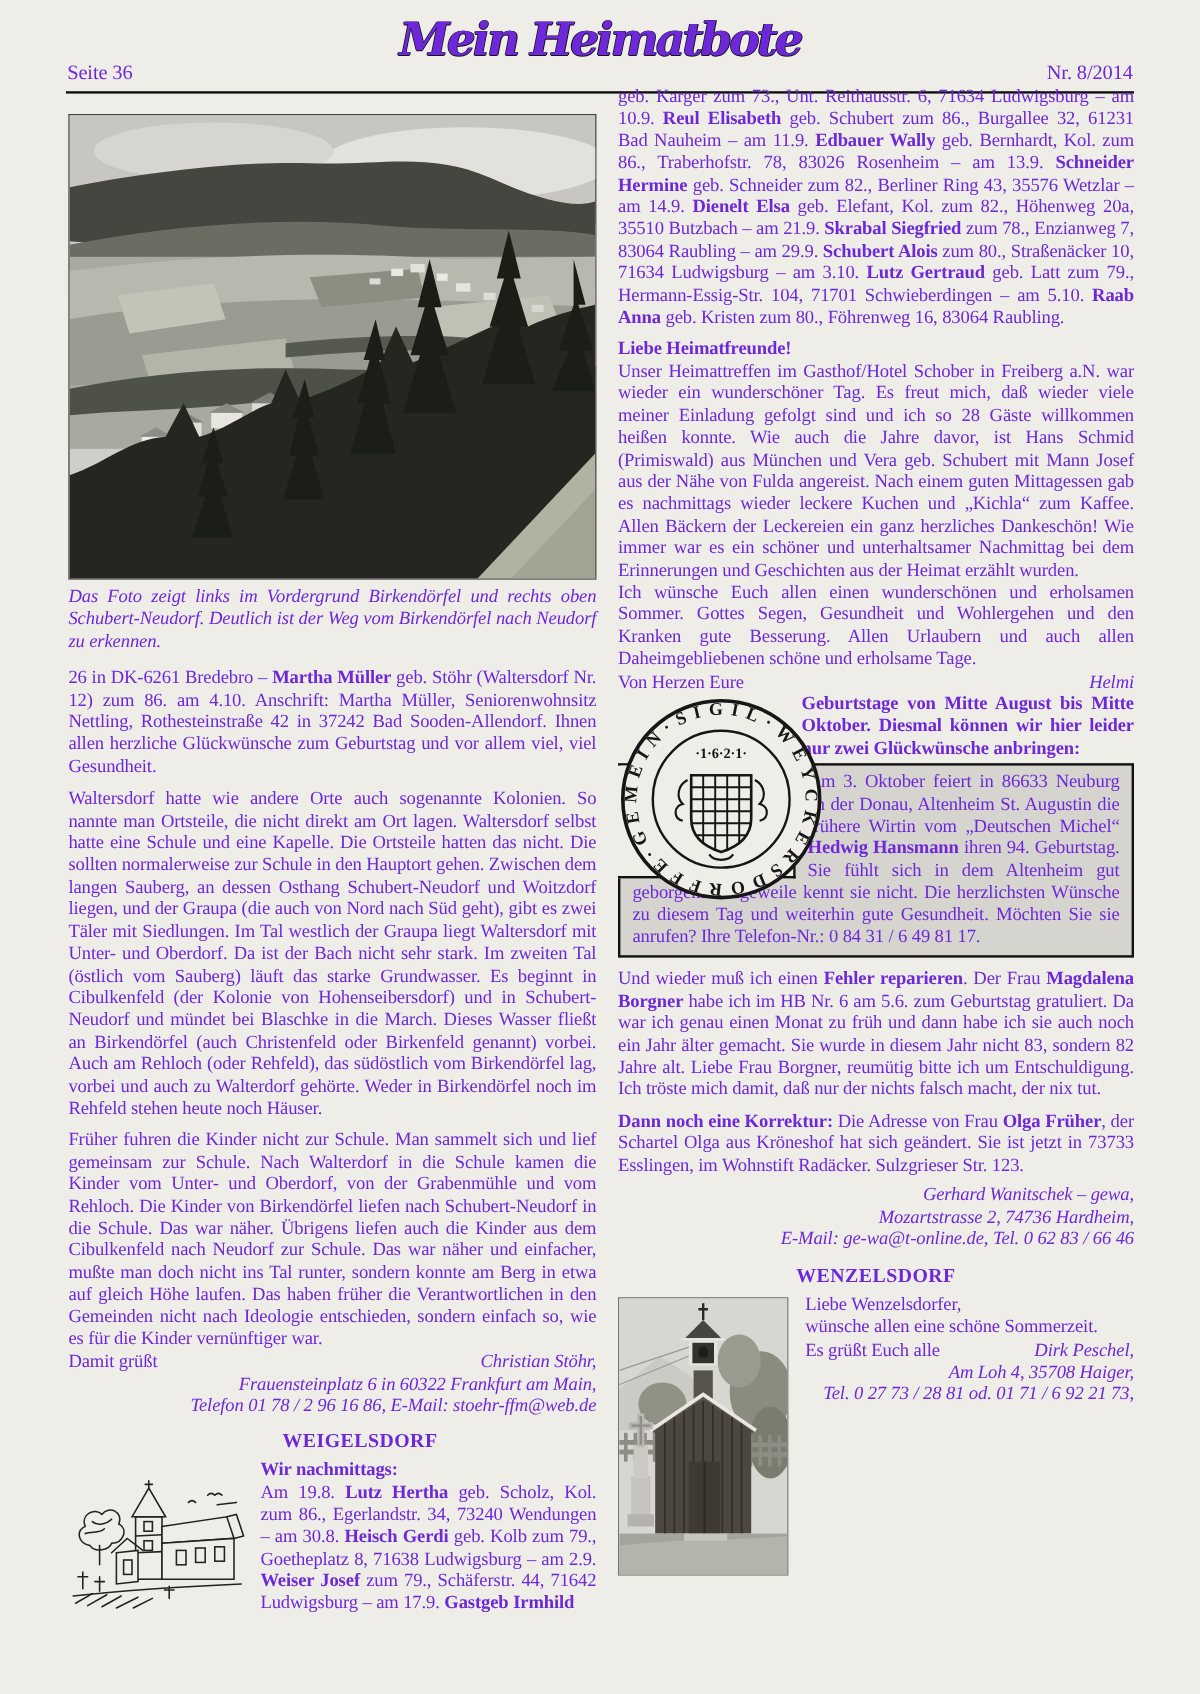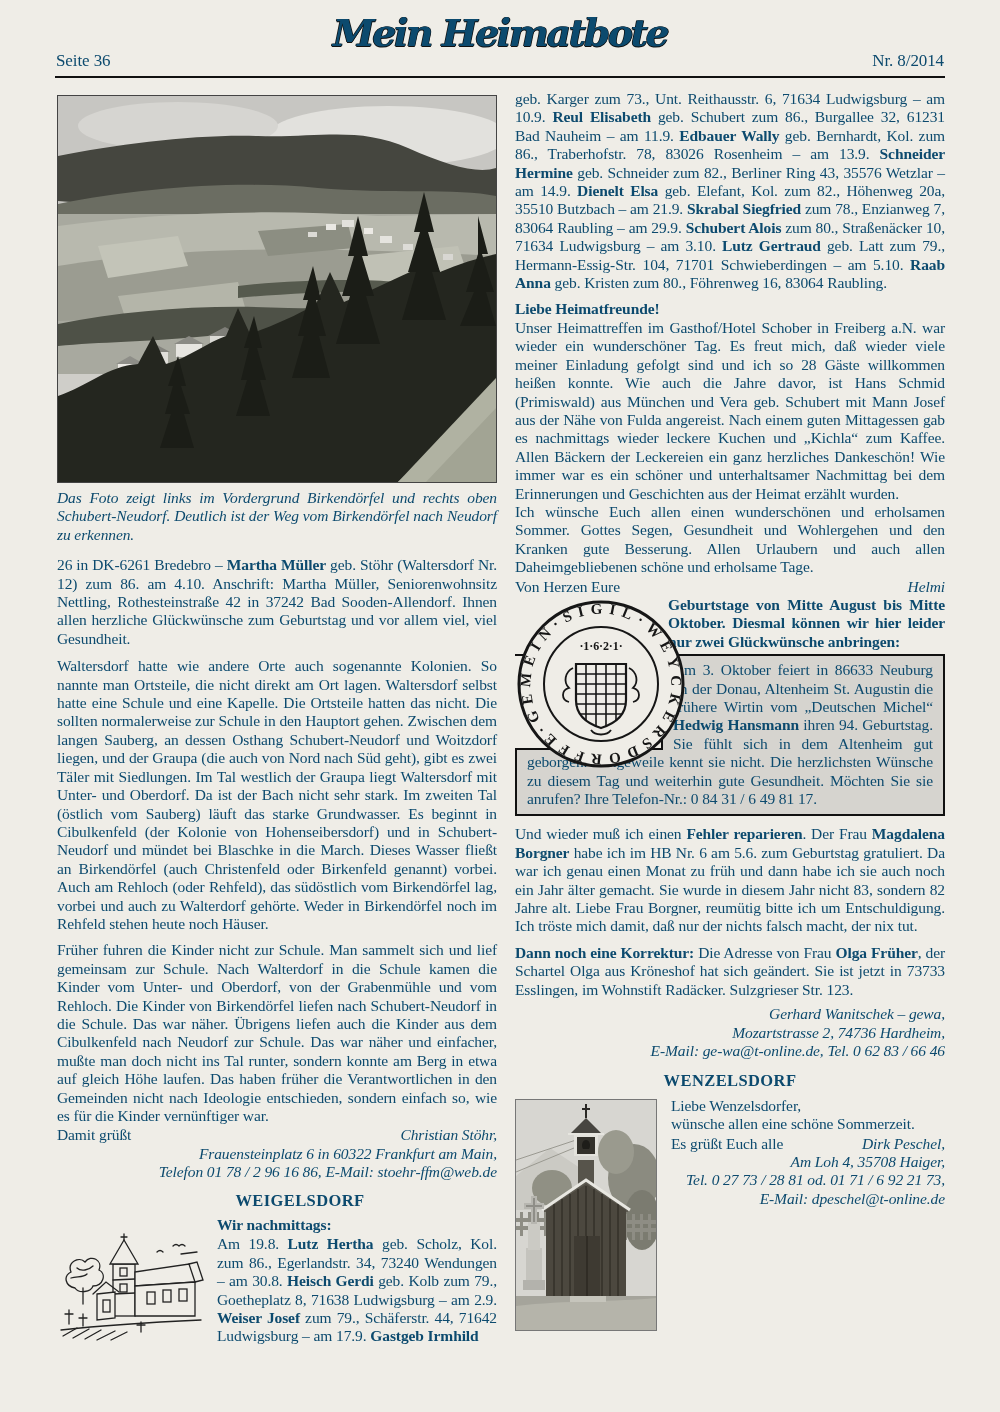--- a/index.html
+++ b/index.html
@@ -1,34 +1,34 @@
 <!DOCTYPE html>
 <html lang="de"><head>
 <meta charset="utf-8">
 <style>
   html,body{margin:0;padding:0;background:#888;}
   .page{
     position:relative;width:1000px;height:1412px;margin:0 auto;
-    background:#efede7;overflow:hidden;color:#0c4a6e;
+    background:#efede7;overflow:hidden;color:#6d28d9;
     font-family:"Liberation Serif",serif;
     font-size:15.5px;line-height:18.4px;letter-spacing:-0.1px;
   }
   .b{font-weight:bold;}
   .hdr-left{position:absolute;left:56px;top:52px;font-size:17px;}
   .hdr-right{position:absolute;right:56px;top:52px;font-size:17px;}
   .masthead{
     position:absolute;left:0;top:24px;width:1000px;text-align:center;
     font-family:"DejaVu Serif",serif;font-weight:bold;font-style:italic;
     font-size:38px;letter-spacing:-2.5px;
     text-shadow:0.7px 0 0 #111,-0.7px 0 0 #111,0 0.5px 0 #111;
   }
   .hdr-rule{position:absolute;left:55px;right:55px;top:76px;height:2px;background:#111;}
   .col{position:absolute;text-align:justify;}
   .col-left{left:57px;top:95px;width:440px;}
-  .col-right{left:515px;top:90px;width:430px;}
+  .col-right{left:515px;top:72px;width:430px;}
   .photo-frame{width:440px;height:388px;border:1px solid #444;box-sizing:border-box;background:#cfcec9;}
   .caption{margin-top:6px;font-style:italic;}
   p.para{margin:8px 0 0 0;}
   p.first{margin-top:0;}
   .sigrow{display:flex;justify-content:space-between;margin-top:1px;}
   .sig-name{font-style:italic;}
   .sig-lines{text-align:right;font-style:italic;}
   .sec-title{margin:10px 0 6px 0;text-align:center;font-weight:bold;font-size:16.5px;letter-spacing:0.4px;}
   .sec-title.shift{padding-left:46px;}
   .heim-head{font-weight:bold;margin-top:8px;}
@@ -312,18 +312,17 @@
       </div>
       <div class="wz-line">Liebe Wenzelsdorfer,</div>
       <div class="wz-line">wünsche allen eine schöne Sommerzeit.</div>
       <div class="sigrow">
         <span>Es grüßt Euch alle</span>
         <span class="sig-name">Dirk Peschel,</span>
       </div>
       <div class="sig-lines">
         <div>Am Loh 4, 35708 Haiger,</div>
         <div>Tel. 0 27 73 / 28 81 od. 01 71 / 6 92 21 73,</div>
-        <div>E-Mail: dpeschel@t-online.de</div>
       </div>
     </div>
 
   </div>
 </div>
 
 </body></html>

